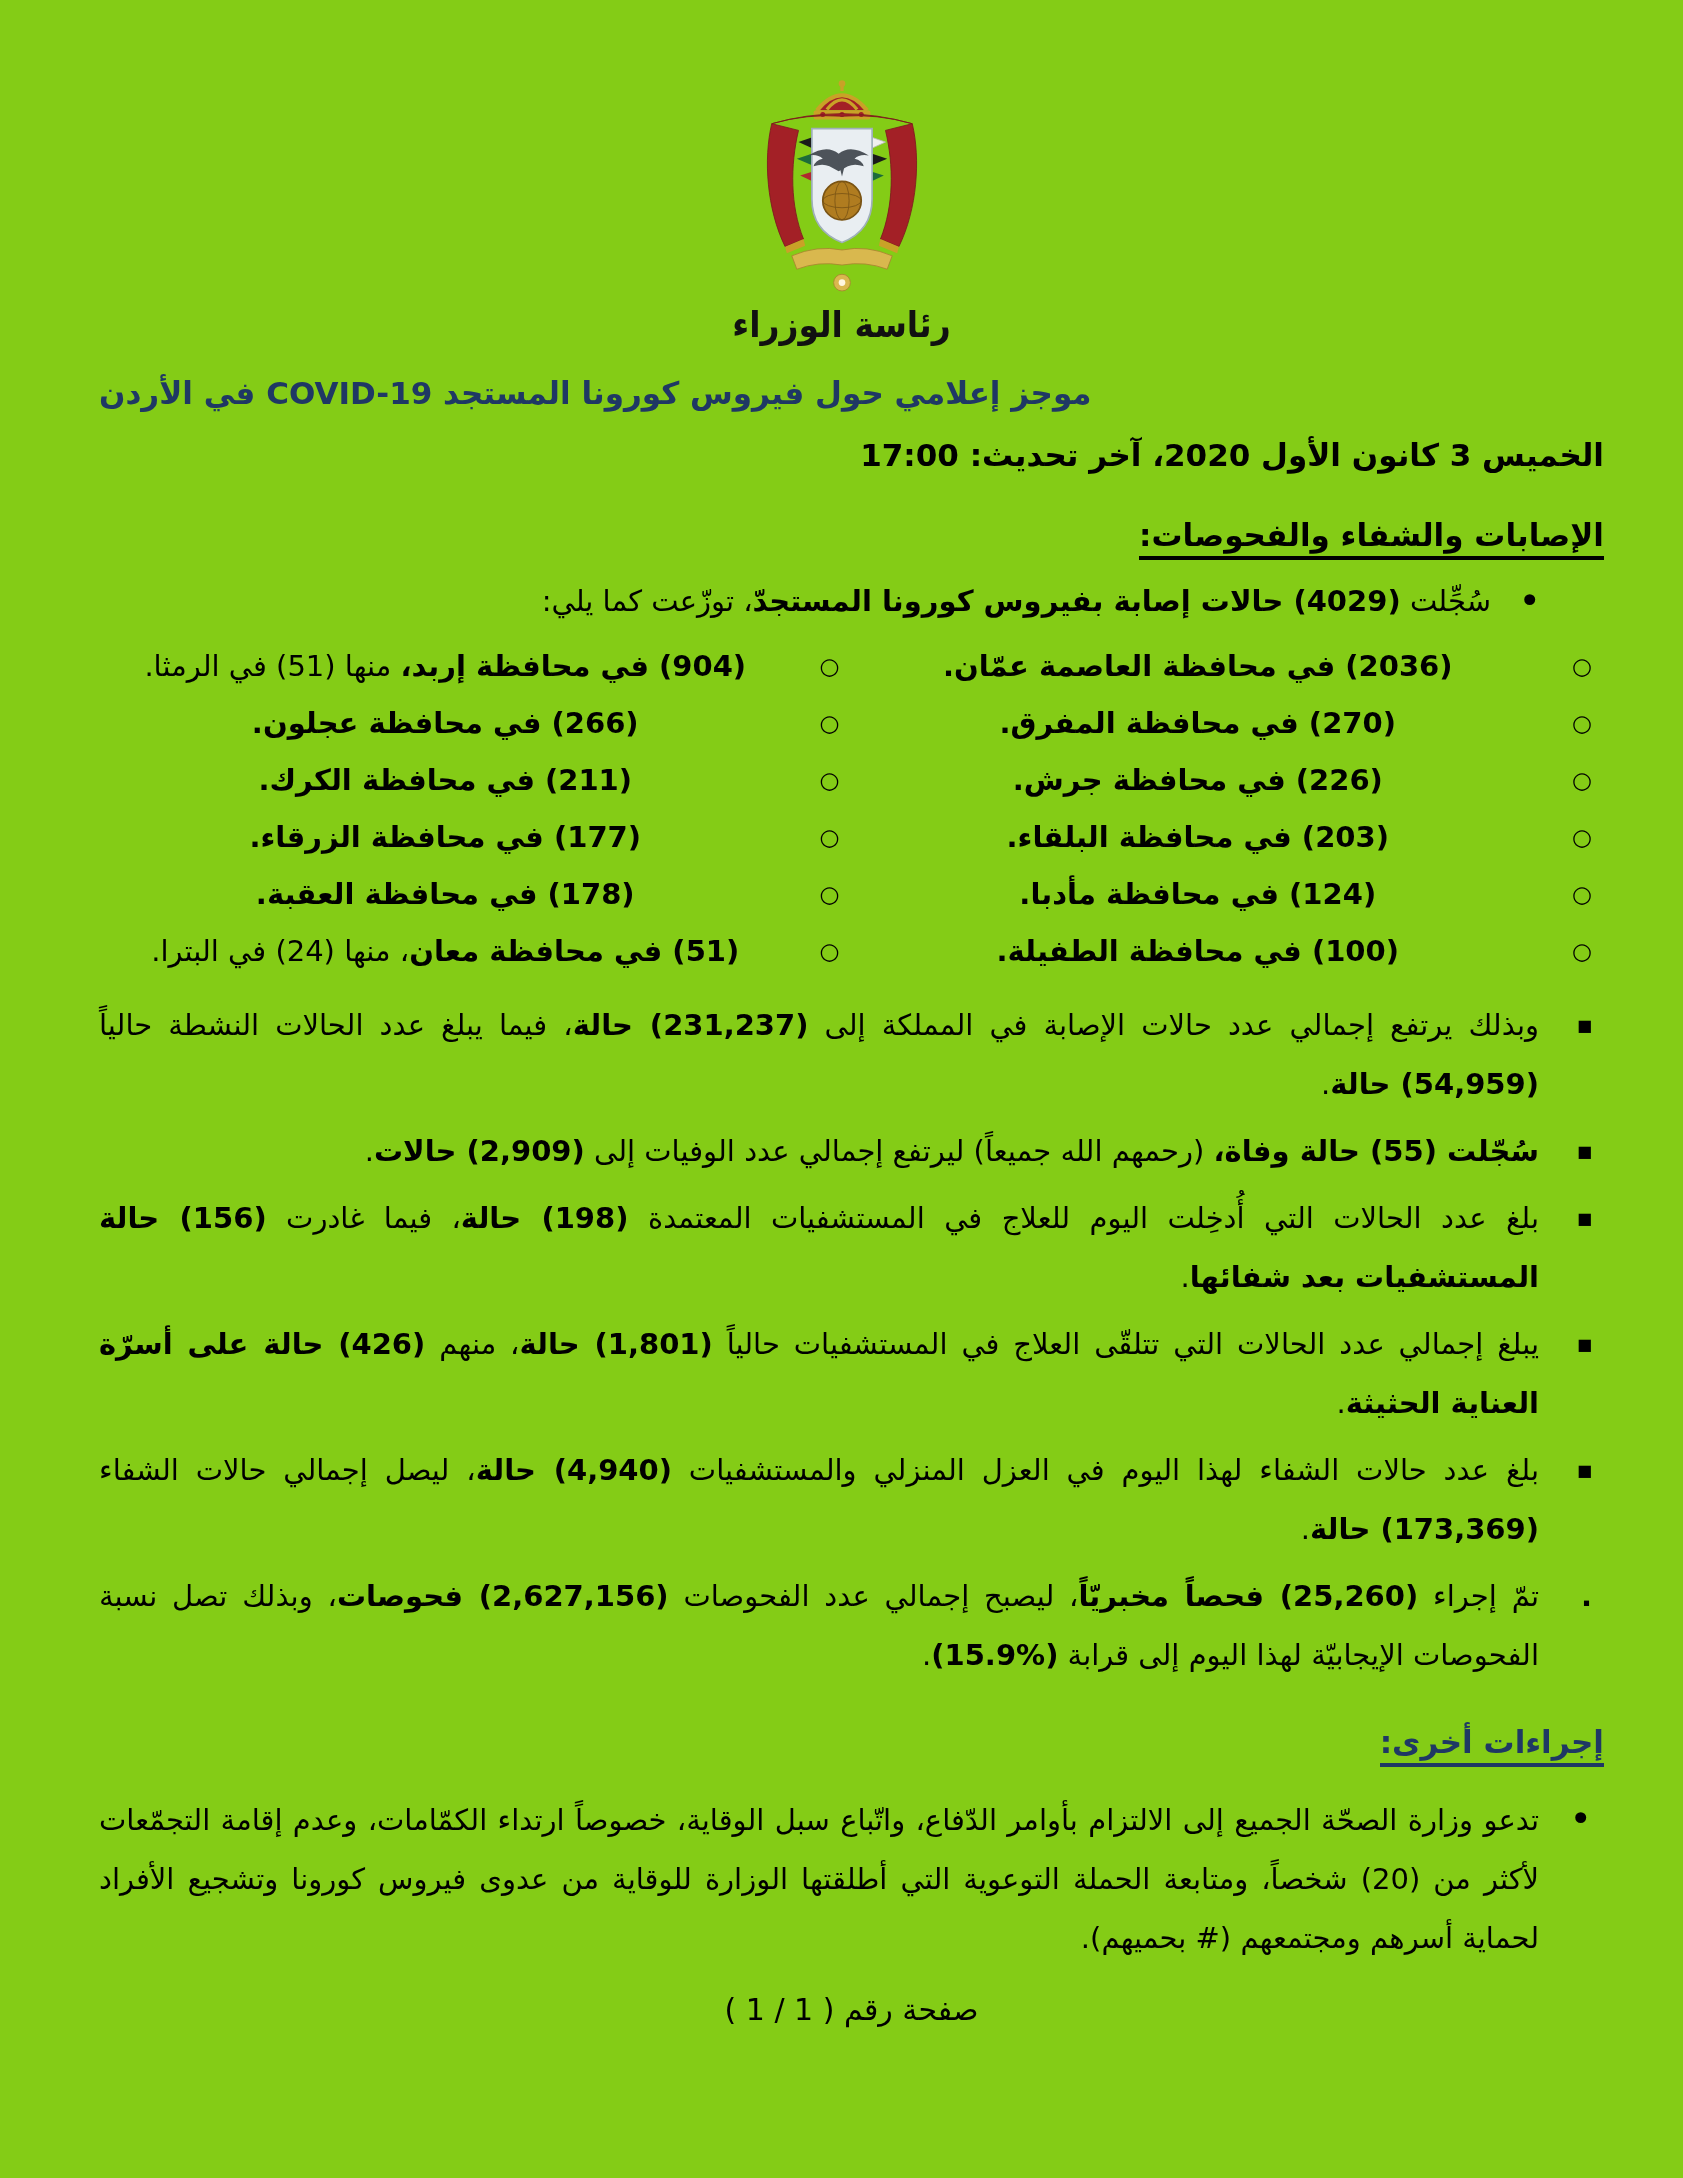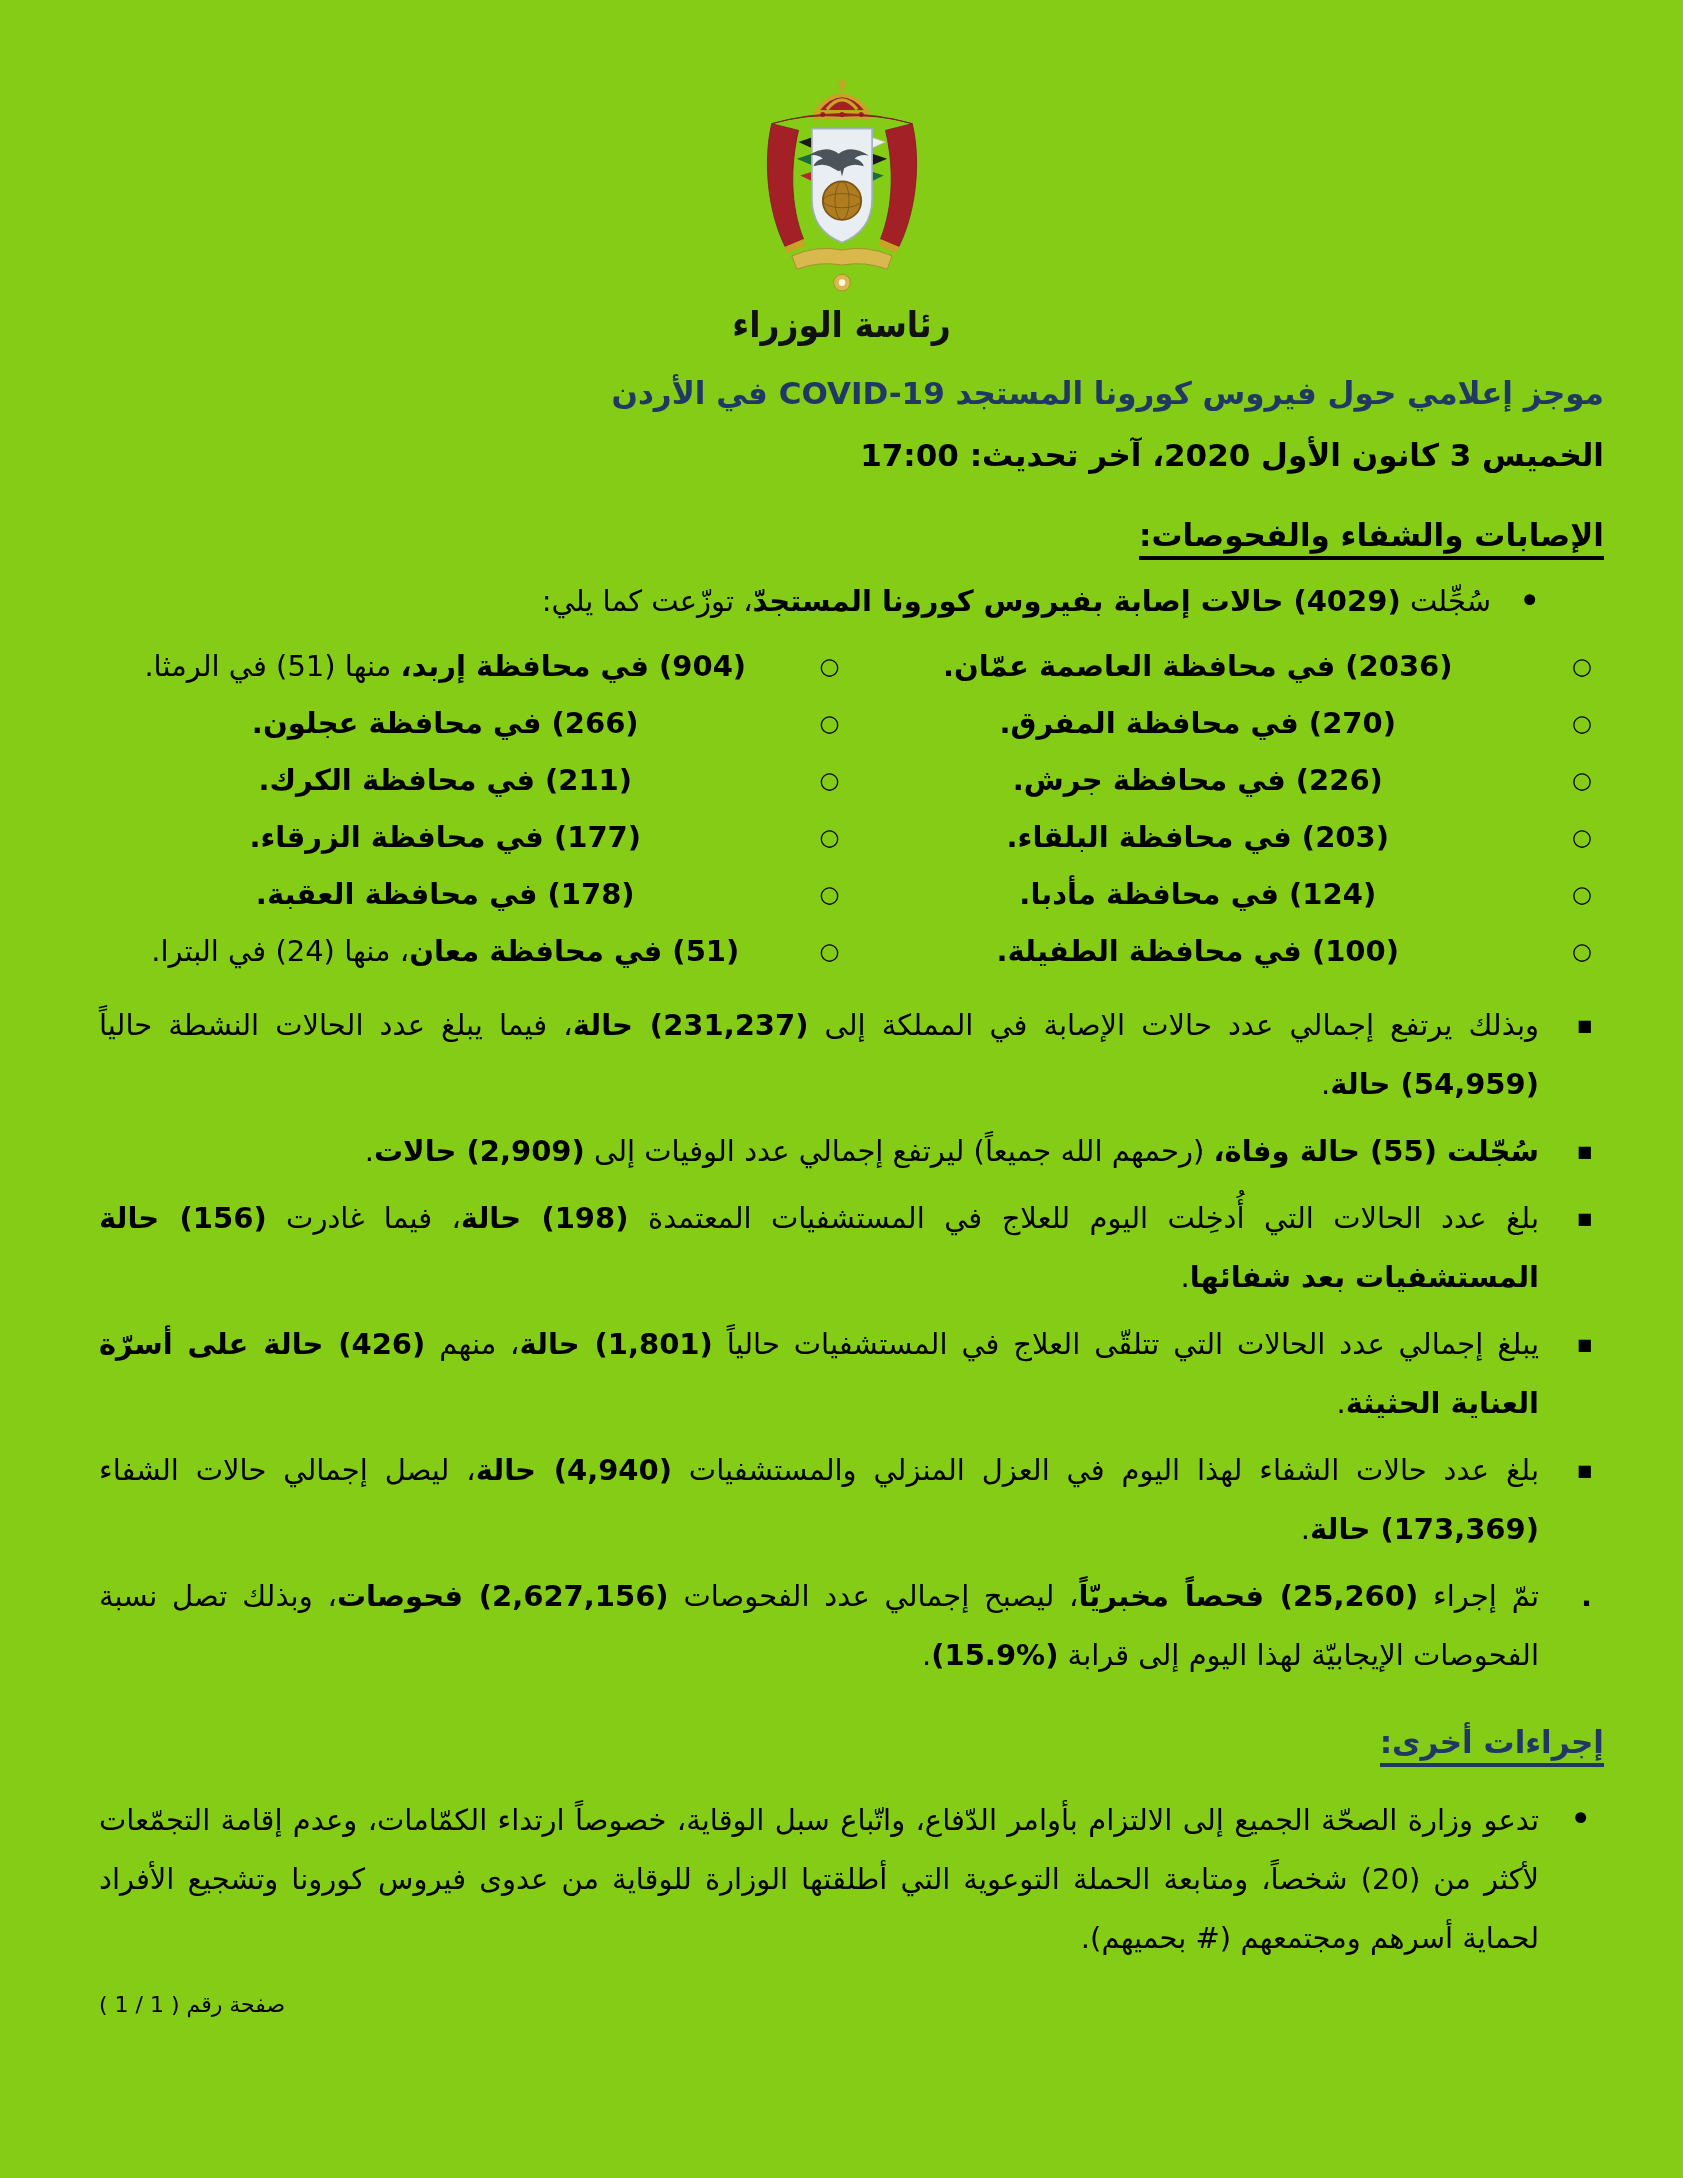--- a/index.html
+++ b/index.html
@@ -14,21 +14,21 @@
   }
   .content{padding:0 79px 0 99px;}
   
   .header{padding-top:75px;text-align:center;}
   .emblem{display:inline-block;}
   .callig{
     text-align:center;font-size:33px;font-weight:700;color:#111;
     margin-top:4px;letter-spacing:1px;transform:scaleY(1.08);
   }
   
-  .title1{margin-top:26px;text-align:right;font-size:31px;font-weight:700;color:#1f3864;line-height:46px;}
+  .title1{margin-top:26px;text-align:left;font-size:31px;font-weight:700;color:#1f3864;line-height:46px;}
   .title2{margin-top:16px;text-align:center;font-size:31px;font-weight:700;color:#1f3864;line-height:46px;}
   .dateline{margin-top:16px;text-align:right;font-size:31px;font-weight:700;color:#000;line-height:46px;}
   
   .heading{margin-top:34px;text-align:right;font-size:31px;font-weight:700;line-height:46px;}
   .heading .hl{border-bottom:4px solid currentColor;padding-bottom:3px;}
   .heading.navy{color:#1f3864;}
   
   .bullet{display:flex;align-items:flex-start;}
   .btext{flex:1;font-size:29px;line-height:59px;}
   .b{font-weight:700;}
@@ -49,21 +49,21 @@
   .stats{margin-top:16px;}
   .stat{margin-right:12px;margin-bottom:8px;}
   .stat .mk{flex:0 0 53px;font-size:16px;line-height:59px;font-weight:700;}
   .stat .mk.dot{font-size:29px;}
   .stat .btext{text-align:justify;}
   
   .final{margin-top:26px;margin-right:12px;}
   .final .mk{flex:0 0 53px;font-size:38px;line-height:57px;}
   .final .btext{text-align:justify;line-height:59px;}
   
-  .footer{margin-top:24px;text-align:left;font-size:22px;color:#000;}
+  .footer{margin-top:24px;text-align:center;font-size:30px;color:#000;}
 </style>
 </head>
 <body>
 
 <div class="page">
 
   <div class="header">
     <span class="emblem">
       <svg viewBox="0 0 220 265" width="184" height="222" xmlns="http://www.w3.org/2000/svg">
         <g>

